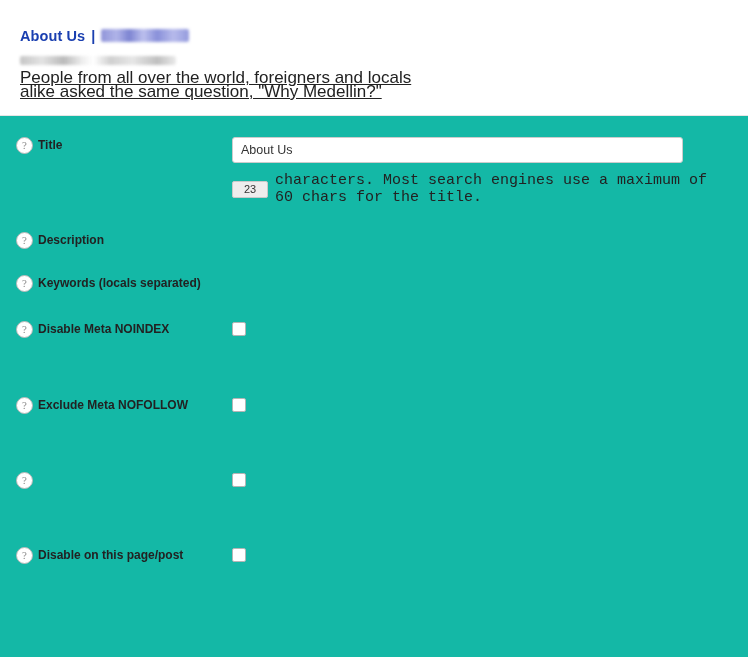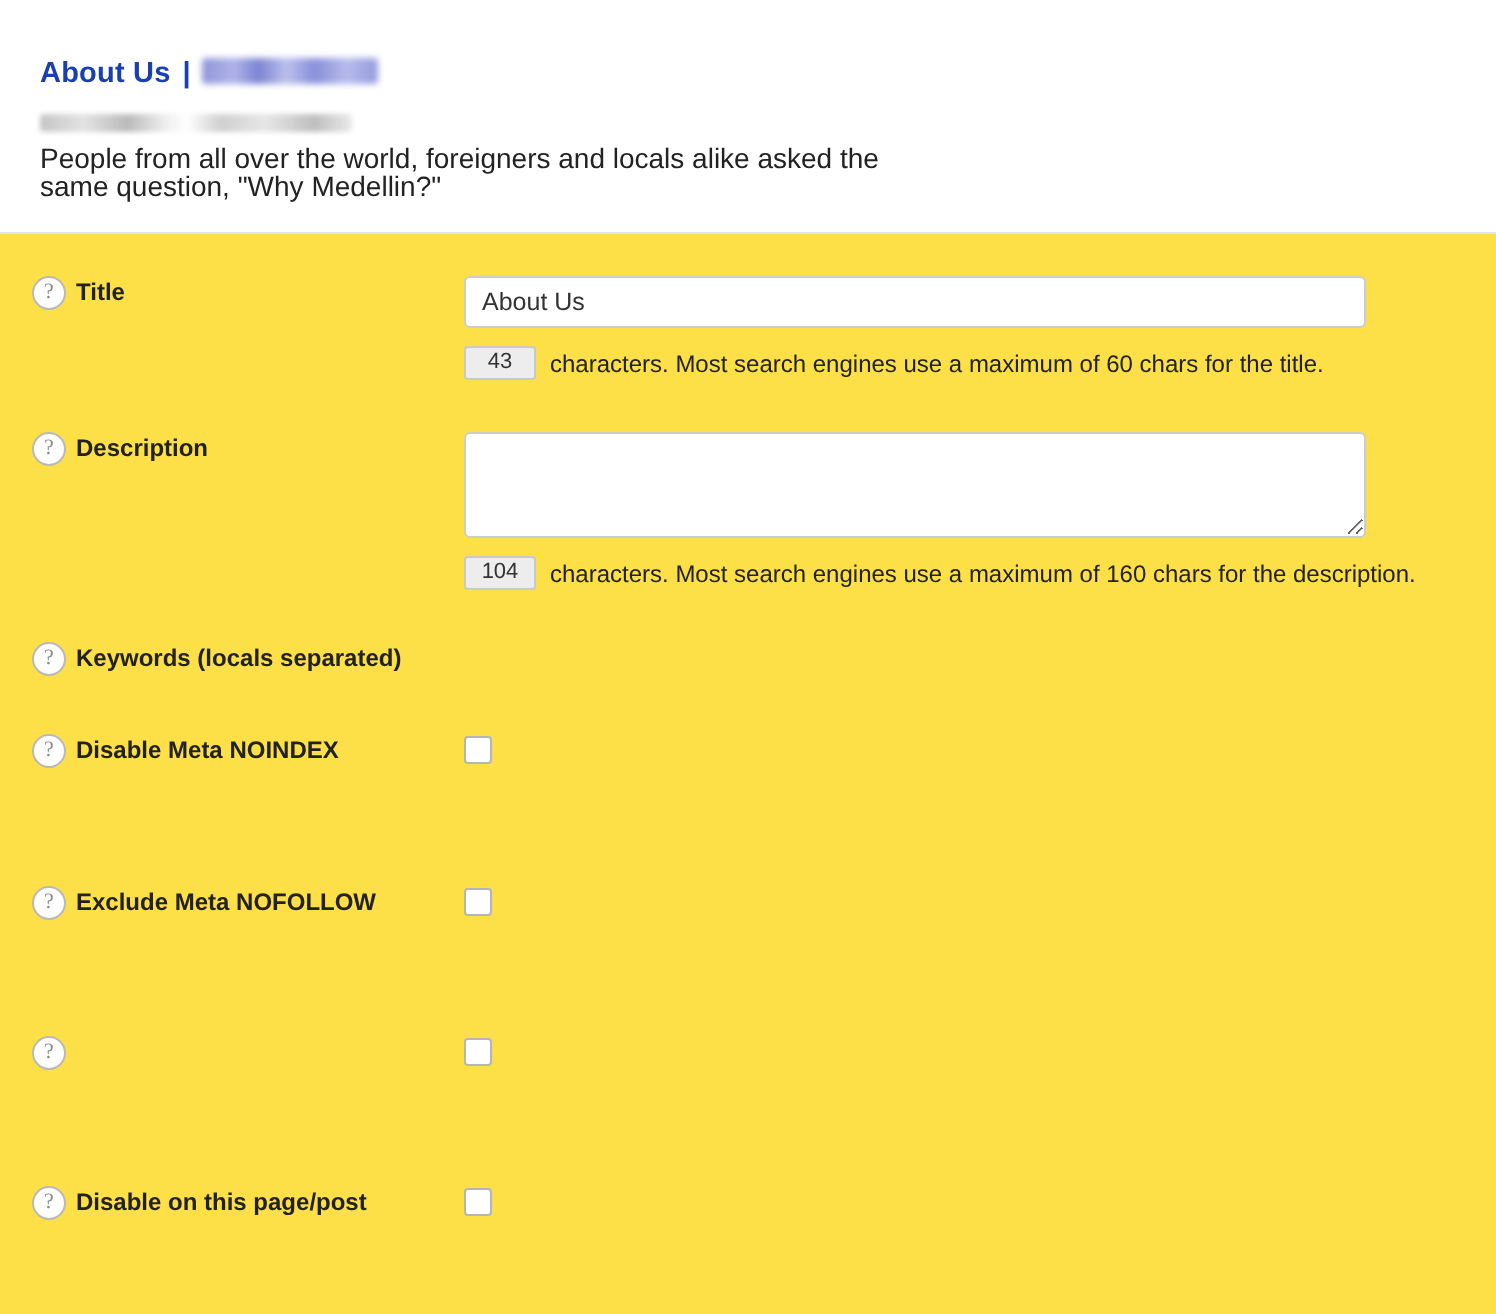--- a/index.html
+++ b/index.html
@@ -13,21 +13,21 @@
     font-family: "Liberation Sans", sans-serif;
     font-size: 12px;
     color: #333;
     overflow: hidden;
     position: relative;
   }
   .page {
     position: relative;
     width: 748px;
     height: 657px;
-    background: #fde047;
+    background: #14b8a6;
     box-sizing: border-box;
   }
   .top-strip {
     height: 10px;
     background: #fff;
     border-bottom: 0;
   }
 
   
   .snippet {
@@ -84,24 +84,25 @@
         rgba(140,140,140,0.6) 28%,
         rgba(200,200,200,0.3) 40%,
         rgba(255,255,255,0.05) 47%,
         rgba(160,160,160,0.5) 58%,
         rgba(190,190,190,0.38) 72%,
         rgba(145,145,145,0.58) 88%,
         rgba(195,195,195,0.35) 100%);
     filter: blur(1.4px);
   }
   .snippet-desc {
-    font-size: 14px;
+    font-size: 17px;
     line-height: 14px;
     color: #222;
     max-width: 430px;
+    text-decoration: underline;
   }
 
   
   .form {
     padding: 0;
   }
   .row {
     display: flex;
     align-items: flex-start;
     padding: 0;
@@ -191,22 +192,23 @@
     background: #ededed;
     border-radius: 2px;
     font-size: 11px;
     color: #333;
     text-align: center;
     line-height: 15px;
     padding: 0 5px;
     font-family: "Liberation Sans", sans-serif;
   }
   .counter-text {
-    font-size: 12px;
+    font-size: 15px;
     color: #222;
+    font-family: Liberation Mono, monospace;
   }
   .checkbox {
     width: 14px;
     height: 14px;
     box-sizing: border-box;
     border: 1px solid #b5b5b5;
     border-radius: 2px;
     background: #fff;
     display: block;
     margin: 0;
@@ -246,38 +248,31 @@
   <div class="form">
 
     <div class="row row-title">
       <div class="label-col">
         <span class="help-icon">?</span>
         <span class="field-label">Title</span>
       </div>
       <div class="field-col">
         <input class="text-field" type="text" value="About Us" style="">
         <div class="counter-row">
-          <span class="counter-box">43</span>
+          <span class="counter-box">23</span>
           <span class="counter-text">characters. Most search engines use a maximum of 60 chars for the title.</span>
         </div>
       </div>
     </div>
 
     <div class="row row-description">
       <div class="label-col">
         <span class="help-icon">?</span>
         <span class="field-label">Description</span>
       </div>
-      <div class="field-col">
-        <textarea class="text-area" style=""></textarea>
-        <div class="counter-row">
-          <span class="counter-box">104</span>
-          <span class="counter-text">characters. Most search engines use a maximum of 160 chars for the description.</span>
-        </div>
-      </div>
     </div>
 
     <div class="row row-keywords">
       <div class="label-col">
         <span class="help-icon">?</span>
         <span class="field-label">Keywords (locals separated)</span>
       </div>
     </div>
 
     <div class="row row-cb row-noindex">

